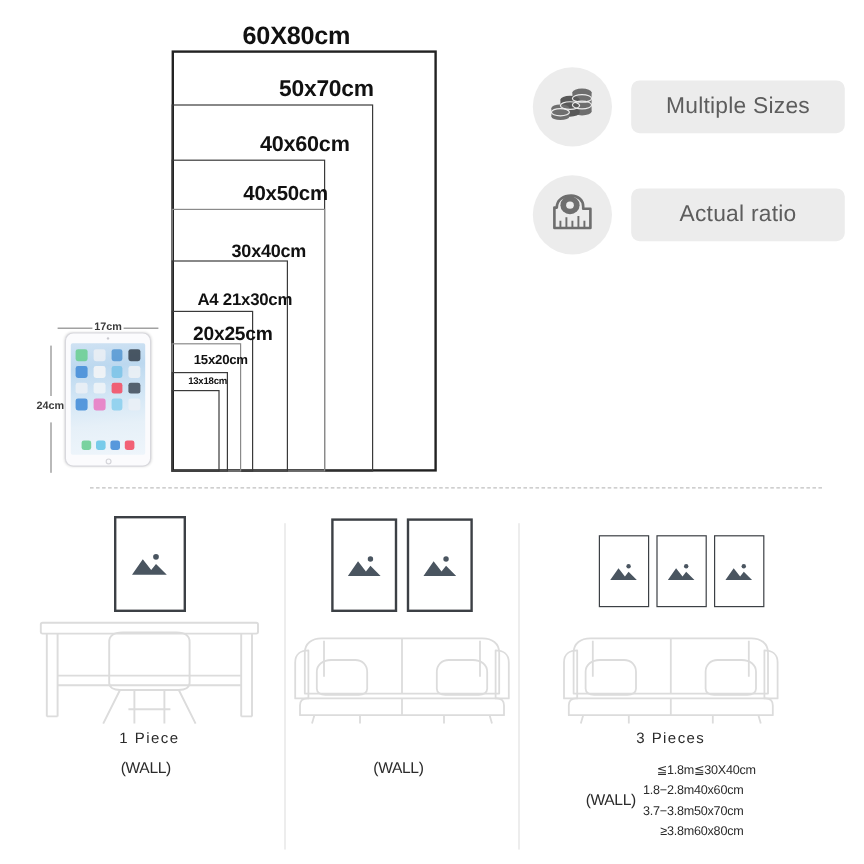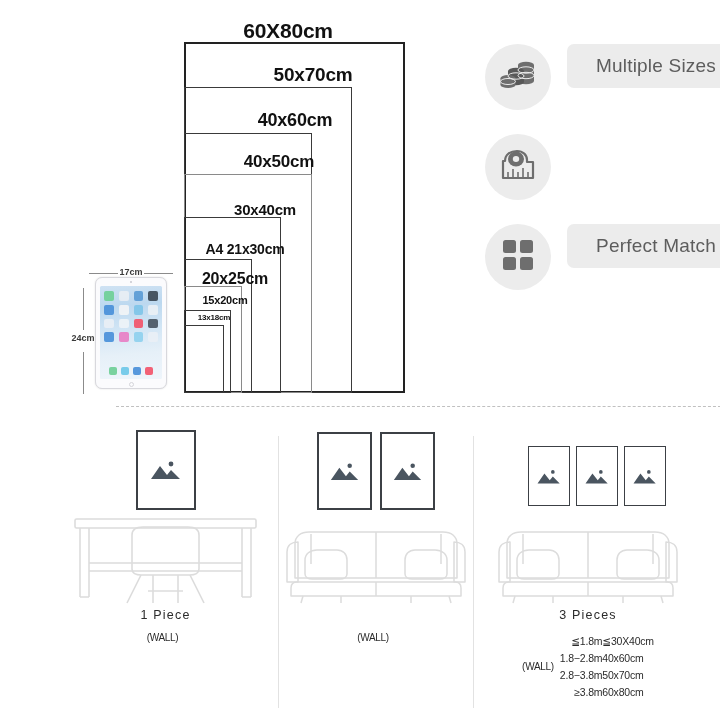--- a/index.html
+++ b/index.html
@@ -12,21 +12,20 @@
     background: #ffffff;
     font-family: "Liberation Sans", sans-serif;
     color: #1a1a1a;
     overflow: hidden;
     position: relative;
   }
   #page {
     position: relative;
     width: 596px;
     height: 720px;
-    margin-left: 41px;
   }
 
   
   #top-section {
     position: absolute;
     left: 0; top: 0;
     width: 720px; height: 415px;
   }
 
   
@@ -133,20 +132,21 @@
   
   #features {
     position: absolute;
     left: 444px; top: 44px;
     width: 260px;
   }
   .feature-row {
     position: relative;
     height: 90px;
     display: flex;
+    align-items: center;
   }
   .feature-badge {
     width: 66px; height: 66px;
     border-radius: 50%;
     background: #ececec;
     display: flex;
     align-items: center;
     justify-content: center;
     flex: 0 0 auto;
   }
@@ -205,21 +205,21 @@
   }
   .spec-wrap {
     position: absolute;
     top: 214px;
     width: 100%;
     display: flex;
     align-items: center;
     justify-content: center;
   }
   .wall-tag {
-    font-size: 10px;
+    font-size: 13px;
     color: #2b2b2b;
     letter-spacing: -0.3px;
     margin-right: 6px;
     white-space: nowrap;
     text-align: right;
   }
   table.spec {
     border-collapse: collapse;
     font-size: 10.5px;
     color: #2b2b2b;
@@ -355,40 +355,26 @@
               <g stroke="#6e6e6e" stroke-width="1.6">
                 <line x1="9" y1="30" x2="9" y2="24"></line>
                 <line x1="14" y1="30" x2="14" y2="21"></line>
                 <line x1="19" y1="30" x2="19" y2="24"></line>
                 <line x1="24" y1="30" x2="24" y2="20"></line>
                 <line x1="29" y1="30" x2="29" y2="24"></line>
               </g>
             </svg>
           </span>
         </div>
-      </div>
-
-
-      <div class="feature-row">
-        <div class="feature-badge">
-          <span>
-            <svg width="34" height="34" viewBox="0 0 34 34">
-              <g fill="#6e6e6e">
-                <rect x="2" y="2" width="13" height="13" rx="2.5"></rect>
-                <rect x="19" y="2" width="13" height="13" rx="2.5"></rect>
-                <rect x="2" y="19" width="13" height="13" rx="2.5"></rect>
-                <rect x="19" y="19" width="13" height="13" rx="2.5"></rect>
-              </g>
-            </svg>
-          </span>
-        </div>
         <div class="feature-pill">
-          <span>Perfect Match</span>
-        </div>
-      </div>
+          <span>Actual ratio</span>
+        </div>
+      </div>
+
+
 
     </div>
   </div>
 
   <div id="divider-dashed"></div>
 
   <div id="bottom-section">
 
     <div class="vdiv" style="left:237px;"></div>
     <div class="vdiv" style="left:432px;"></div>
@@ -447,21 +433,21 @@
             <path d="M24 58 L24 44 C24 38, 29 34, 36 34 L56 34 C62 34, 66 38, 66 44 L66 58 C66 61, 63 63, 59 63 L31 63 C27 63, 24 61, 24 58 Z"></path>
             <path d="M124 58 L124 44 C124 38, 128 34, 134 34 L154 34 C161 34, 166 38, 166 44 L166 58 C166 61, 163 63, 159 63 L131 63 C127 63, 124 61, 124 58 Z"></path>
           </g>
         </svg>
       </div>
       <div class="spec-wrap">
         <span class="wall-tag">(WALL)</span>
       </div>
     </div>
 
-    <div class="panel" style="left:447px; width:200px;">
+    <div class="panel" style="left:459px; width:200px;">
       <div class="scene">
         <div class="frame" style="left:40px; top:28px; width:42px; height:60px; border-width:1.6px;">
           <svg width="26" height="19" viewBox="0 0 34 24">
             <circle cx="22" cy="6" r="2.4" fill="#4a5560"></circle>
             <path d="M2 21 L11 8 L18 17 L22 12 L31 21 Z" fill="#4a5560"></path>
           </svg>
         </div>
         <div class="frame" style="left:88px; top:28px; width:42px; height:60px; border-width:1.6px;">
           <svg width="26" height="19" viewBox="0 0 34 24">
             <circle cx="22" cy="6" r="2.4" fill="#4a5560"></circle>
@@ -495,21 +481,21 @@
           <tbody>
             <tr>
               <td class="c-dist">≦1.8m</td>
               <td class="c-size">≦30X40cm</td>
             </tr>
             <tr>
               <td class="c-dist">1.8−2.8m</td>
               <td class="c-size">40x60cm</td>
             </tr>
             <tr>
-              <td class="c-dist">2.8−3.8m</td>
+              <td class="c-dist">3.7−3.8m</td>
               <td class="c-size">50x70cm</td>
             </tr>
             <tr>
               <td class="c-dist">≥3.8m</td>
               <td class="c-size">60x80cm</td>
             </tr>
           </tbody>
         </table>
       </div>
     </div>

